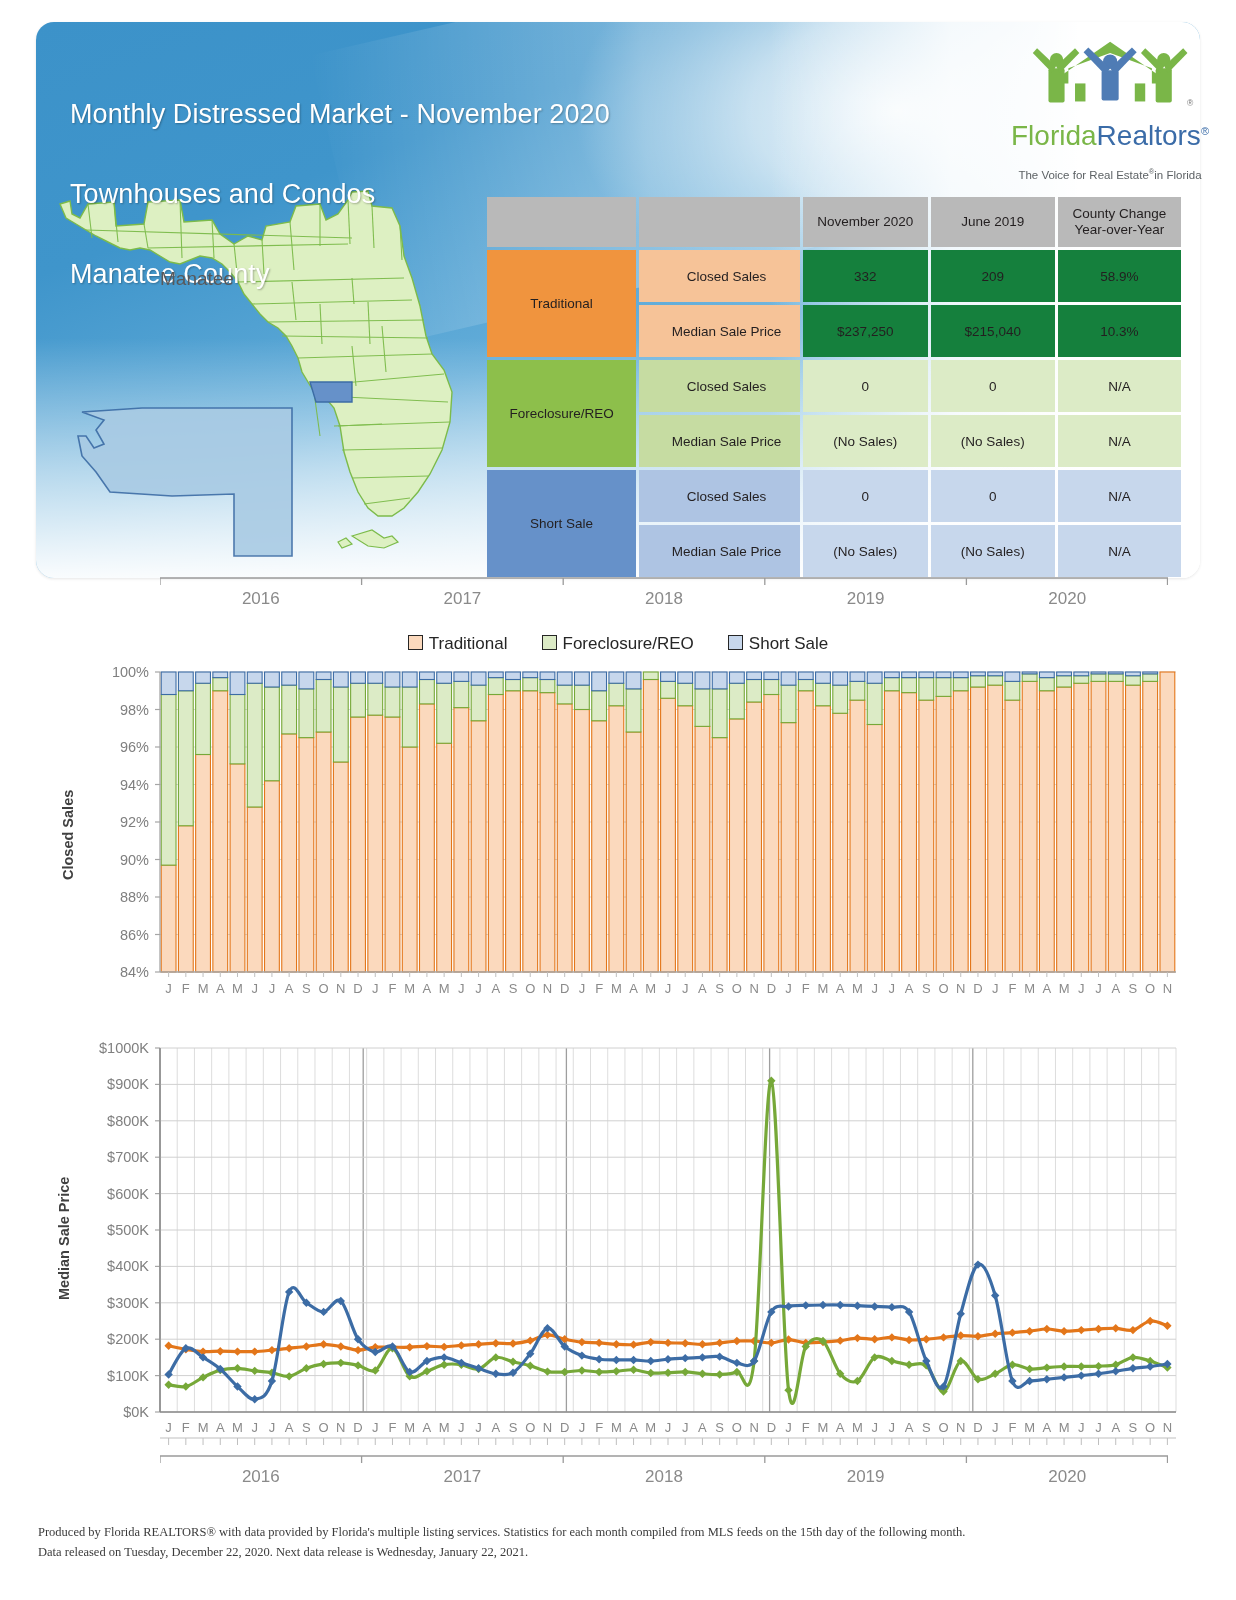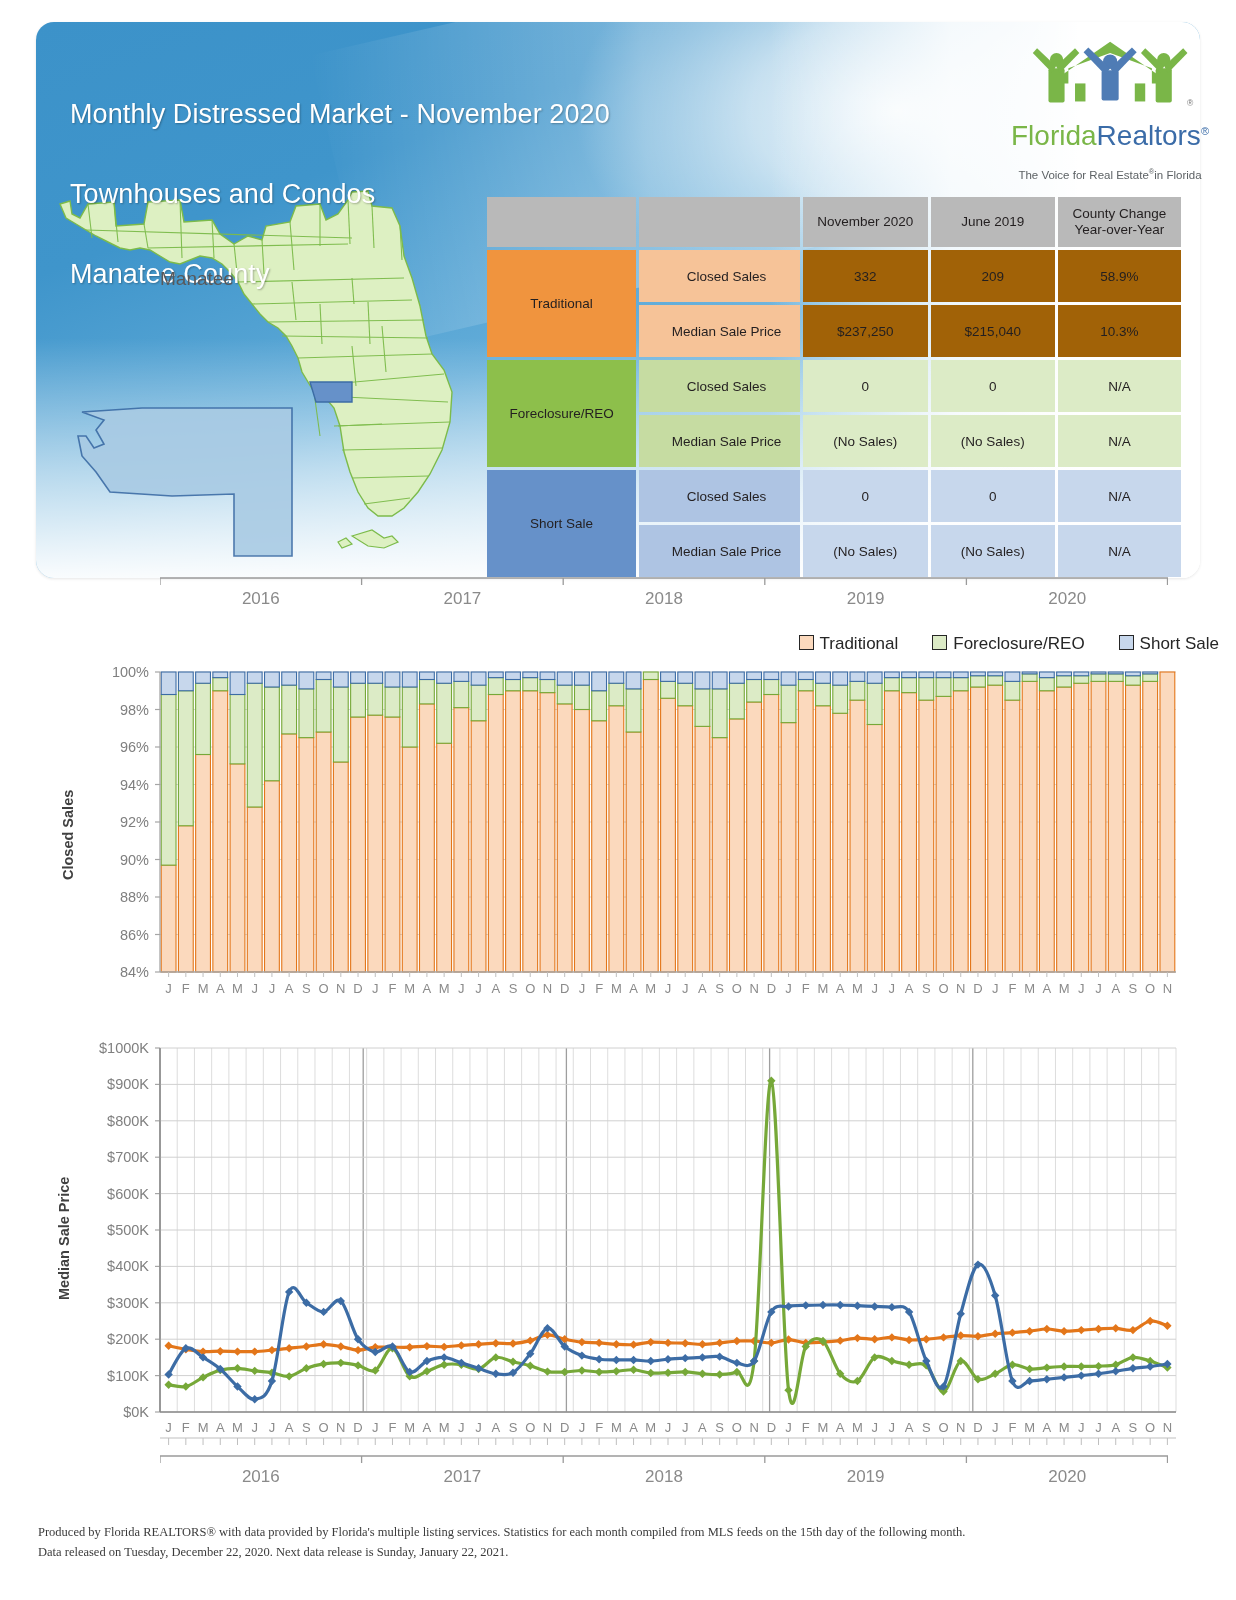--- a/index.html
+++ b/index.html
@@ -42,31 +42,31 @@
   .hdr{background:#b9b9b9;height:50px;font-size:13.5px;line-height:16px;}
   .hblank{background:#b9b9b9;}
   .catcell{font-size:13.5px;width:155px;}
   .cat-trad{background:#f0943e;}
   .cat-fore{background:#8dbf4b;}
   .cat-short{background:#6691c9;}
   .lbl{text-align:left;padding-left:14px !important;width:160px;}
   .lbl-trad{background:#f6c398;}
   .lbl-fore{background:#c6dca2;}
   .lbl-short{background:#aec4e3;}
-  .val-trad{background:#a16207;margin-top:23px;}
+  .val-trad{background:#15803d;margin-top:23px;}
   .val-fore{background:#dcebc6;}
   .val-short{background:#c7d7ec;}
   .r{height:52px;}
   .cw{width:133px;}
 
   
   #topYears{position:absolute;left:160px;top:574px;width:1008px;z-index:8;}
 
   
-  #legend{position:absolute;left:0;top:634px;width:1236px;text-align:right;z-index:8;}
+  #legend{position:absolute;left:0;top:634px;width:1236px;text-align:center;z-index:8;}
   #legend .li{display:inline-block;margin:0 17px;font-size:17px;color:#262626;vertical-align:middle;}
   #legend .sw{display:inline-block;width:13px;height:13px;margin-right:6px;vertical-align:-1px;border:1.4px solid;}
   .sw-o{background:#fbd9bd;border-color:#e3761a;}
   .sw-g{background:#dcebc6;border-color:#76a838;}
   .sw-b{background:#c7d7ec;border-color:#3c6ca5;}
 
   
   #chart1{position:absolute;left:36px;top:662px;width:1150px;height:352px;}
   #chart2{position:absolute;left:36px;top:1040px;width:1150px;height:412px;}
   #botYears{position:absolute;left:160px;top:1452px;width:1008px;}
@@ -986,14 +986,14 @@
     <line x1="1007.5" y1="4" x2="1007.5" y2="11" stroke="#9a9a9a" stroke-width="1.3"></line>
     <text x="100.8" y="30" text-anchor="middle" font-size="17" fill="#8a8a8a" font-family="Liberation Sans, sans-serif">2016</text>
     <text x="302.4" y="30" text-anchor="middle" font-size="17" fill="#8a8a8a" font-family="Liberation Sans, sans-serif">2017</text>
     <text x="504" y="30" text-anchor="middle" font-size="17" fill="#8a8a8a" font-family="Liberation Sans, sans-serif">2018</text>
     <text x="705.5999999999999" y="30" text-anchor="middle" font-size="17" fill="#8a8a8a" font-family="Liberation Sans, sans-serif">2019</text>
     <text x="907.1999999999999" y="30" text-anchor="middle" font-size="17" fill="#8a8a8a" font-family="Liberation Sans, sans-serif">2020</text>
   </svg>
 
 <div id="footer">
   <div>Produced by Florida REALTORS® with data provided by Florida's multiple listing services. Statistics for each month compiled from MLS feeds on the 15th day of the following month.</div>
-  <div>Data released on Tuesday, December 22, 2020. Next data release is Sunday, January 22, 2021.</div>
+  <div>Data released on Tuesday, December 22, 2020. Next data release is Wednesday, January 22, 2021.</div>
 </div>
 
 </body></html>

